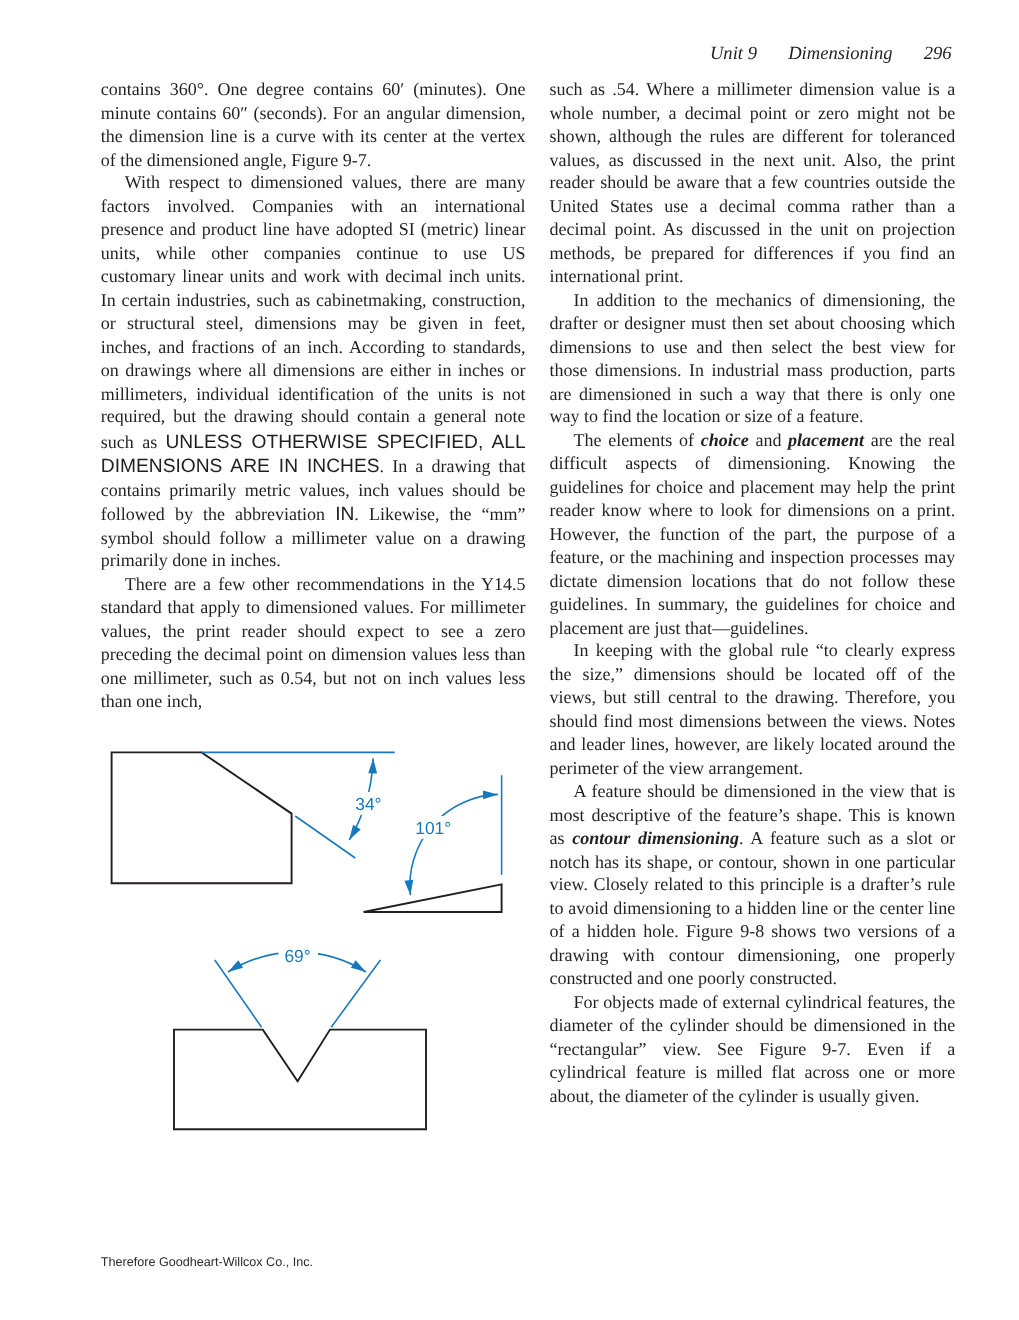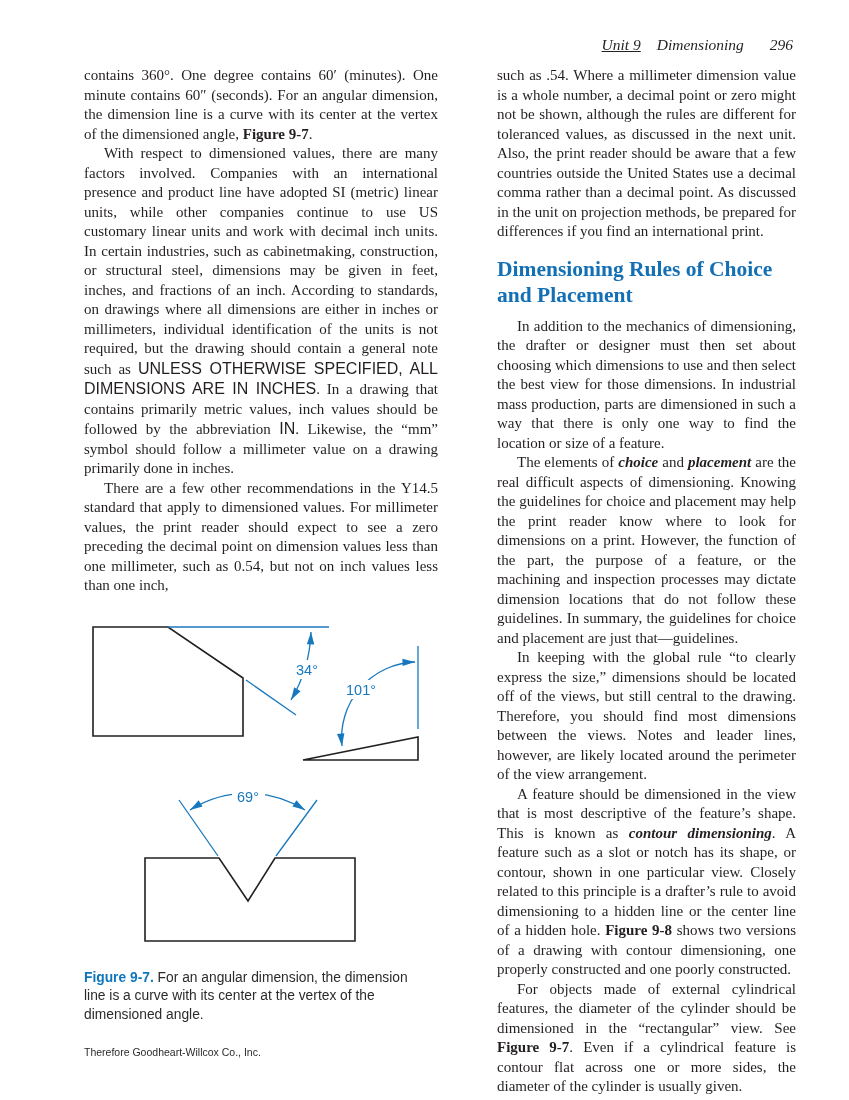--- a/index.html
+++ b/index.html
@@ -4,35 +4,35 @@
 <style>
   html,body { margin:0; padding:0; background:#ffffff; }
   .page {
     position:relative; width:849px; height:1100px; background:#ffffff;
     font-family:"Liberation Serif", serif; color:#231f20; overflow:hidden;
   }
   .running-head {
     position:absolute; top:36px; right:56px;
     font-size:15.5px; font-style:italic; color:#231f20; white-space:nowrap;
   }
-  .running-head .unit { margin-right:16px;text-decoration:underline; }
+  .running-head .unit { margin-right:26px; }
   .running-head .pagenum { margin-left:26px; }
   .columns {
     position:absolute; left:84px; top:66px; width:712px;
     display:flex; gap:20px;
   }
   .col-left  { width:354px; }
-  .col-right { width:338px;margin-left:39px; }
+  .col-right { width:338px; }
   p.body {
     margin:0; font-size:15px; line-height:19.5px;
     text-align:justify; color:#231f20;
   }
   p.indent { text-indent:20px; }
   .sans-inline { font-family:"Liberation Sans", sans-serif; font-size:16px; }
-  .figref { font-weight:bold; }
+  .figref { font-weight:normal; }
   .ital { font-style:italic;font-weight:bold; }
   .boldital { font-weight:bold; font-style:italic; }
   h2.section-heading {
     margin:14px 0 9px 0; font-family:"Liberation Serif", serif;
     font-weight:bold; font-size:21.5px; line-height:26px; color:#1470b4;
     text-align:left;
   }
   .figure-block { margin-top:22px; }
   .attribution {
     margin-top:3px; text-align:right;
@@ -103,37 +103,35 @@
             <path class="blk" d="M 61,240 L 135,240 L 164,283 L 191,240 L 271,240 L 271,323 L 61,323 Z"></path>
             <line class="blu" x1="95" y1="182" x2="134" y2="238"></line>
             <line class="blu" x1="233" y1="182" x2="192" y2="238"></line>
             <path class="blu" d="M 106,192 A 108,108 0 0 1 221,192" marker-start="url(#arw)" marker-end="url(#arw)"></path>
             <rect x="148" y="169" width="33" height="19" fill="#ffffff"></rect>
             <text class="anglbl" x="164" y="184" text-anchor="middle">69°</text>
           </g>
         </svg>
 
 
-        <div class="caption"><span class="figlabel">Figure 9-7.</span><span> For an angular dimension, the dimension line is a curve with its center at the vertex of the dimensioned angle.</span></div>
       </div>
     </div>
 
     <div class="col-right">
       <p class="body">such as .54. Where a millimeter dimension value is a whole number, a decimal point or zero might not be shown, although the rules are different for toleranced values, as discussed in the next unit. Also, the print reader should be aware that a few countries outside the United States use a decimal comma rather than a decimal point. As discussed in the unit on projection methods, be prepared for differences if you find an international print.</p>
 
-      <h2 class="section-heading">Dimensioning Rules of Choice and Placement</h2>
 
       <p class="body indent">In addition to the mechanics of dimensioning, the drafter or designer must then set about choosing which dimensions to use and then select the best view for those dimensions. In industrial mass production, parts are dimensioned in such a way that there is only one way to find the location or size of a feature.</p>
 
       <p class="body indent"><span>The elements of </span><span class="ital">choice</span><span> and </span><span class="ital">placement</span><span> are the real difficult aspects of dimensioning. Knowing the guidelines for choice and placement may help the print reader know where to look for dimensions on a print. However, the function of the part, the purpose of a feature, or the machining and inspection processes may dictate dimension locations that do not follow these guidelines. In summary, the guidelines for choice and placement are just that—guidelines.</span></p>
 
       <p class="body indent">In keeping with the global rule “to clearly express the size,” dimensions should be located off of the views, but still central to the drawing. Therefore, you should find most dimensions between the views. Notes and leader lines, however, are likely located around the perimeter of the view arrangement.</p>
 
       <p class="body indent"><span>A feature should be dimensioned in the view that is most descriptive of the feature’s shape. This is known as </span><span class="boldital">contour dimensioning</span><span>. A feature such as a slot or notch has its shape, or contour, shown in one particular view. Closely related to this principle is a drafter’s rule to avoid dimensioning to a hidden line or the center line of a hidden hole. </span><span class="figref">Figure 9-8</span><span> shows two versions of a drawing with contour dimensioning, one properly constructed and one poorly constructed.</span></p>
 
-      <p class="body indent"><span>For objects made of external cylindrical features, the diameter of the cylinder should be dimensioned in the “rectangular” view. See </span><span class="figref">Figure 9-7</span><span>. Even if a cylindrical feature is contour flat across one or more sides, the diameter of the cylinder is usually given.</span></p>
+      <p class="body indent"><span>For objects made of external cylindrical features, the diameter of the cylinder should be dimensioned in the “rectangular” view. See </span><span class="figref">Figure 9-7</span><span>. Even if a cylindrical feature is milled flat across one or more about, the diameter of the cylinder is usually given.</span></p>
     </div>
 
   </div>
 
   <div class="copyright">Therefore Goodheart-Willcox Co., Inc.</div>
 
 </div>
 
 </body></html>

